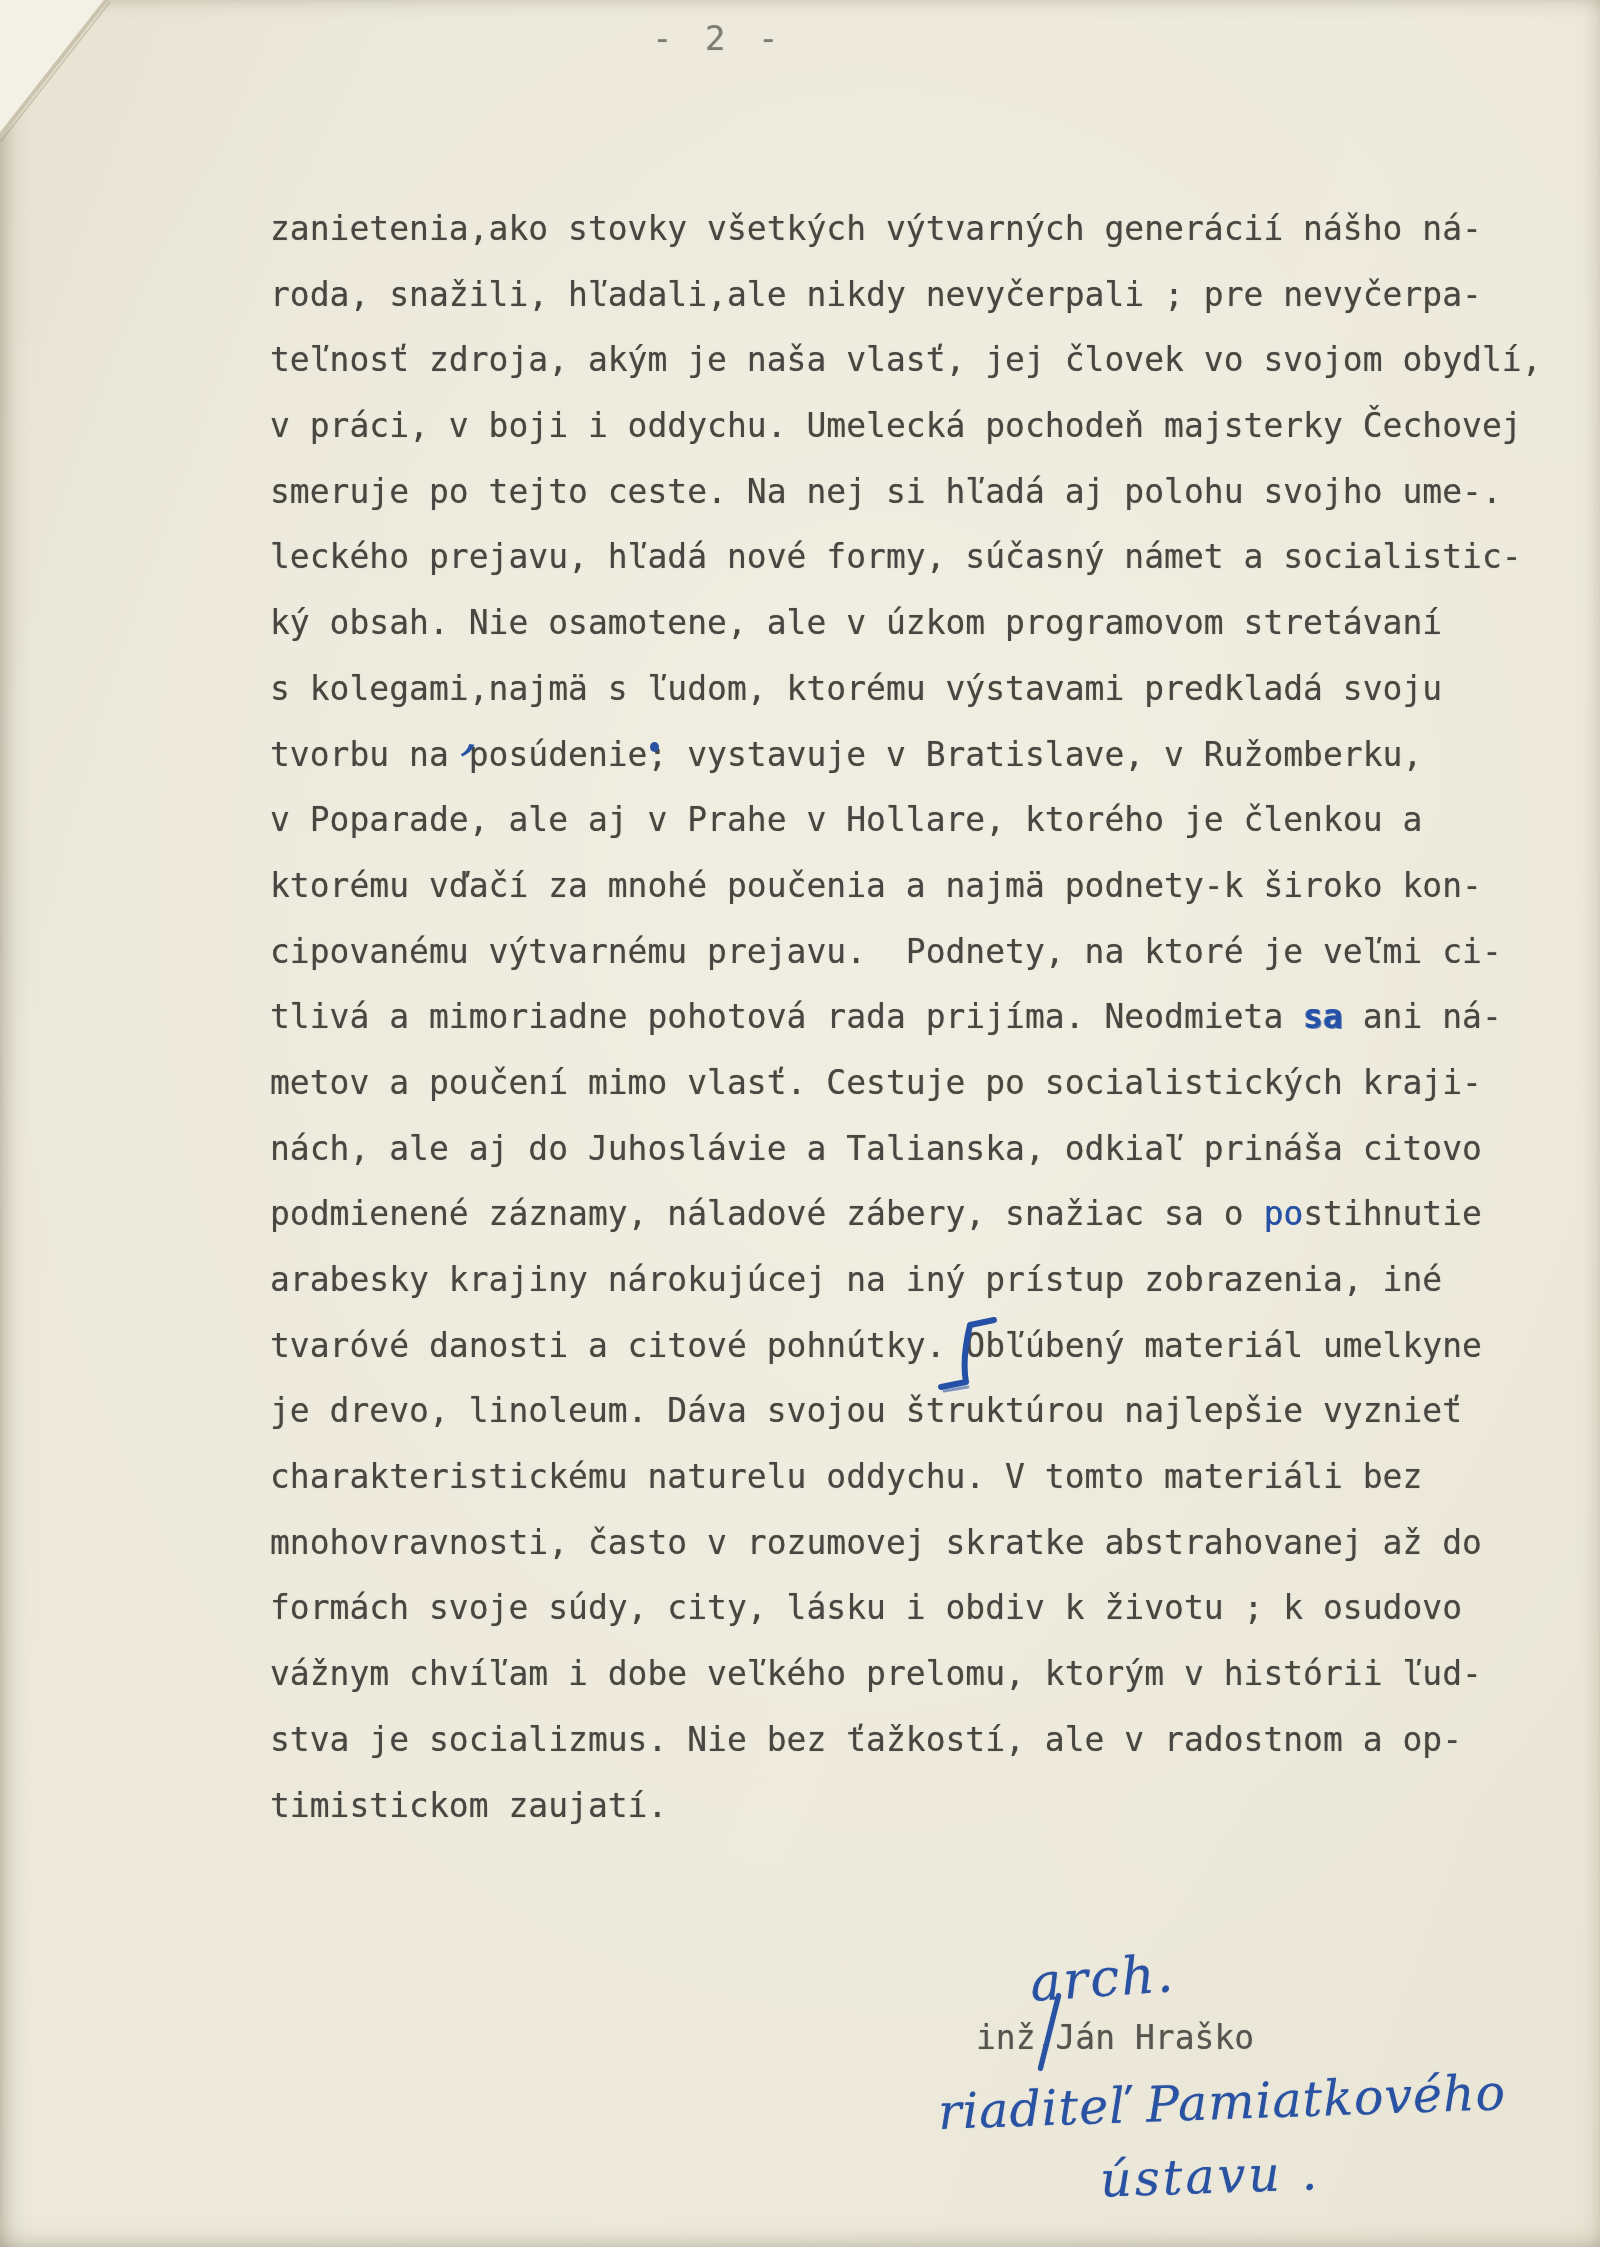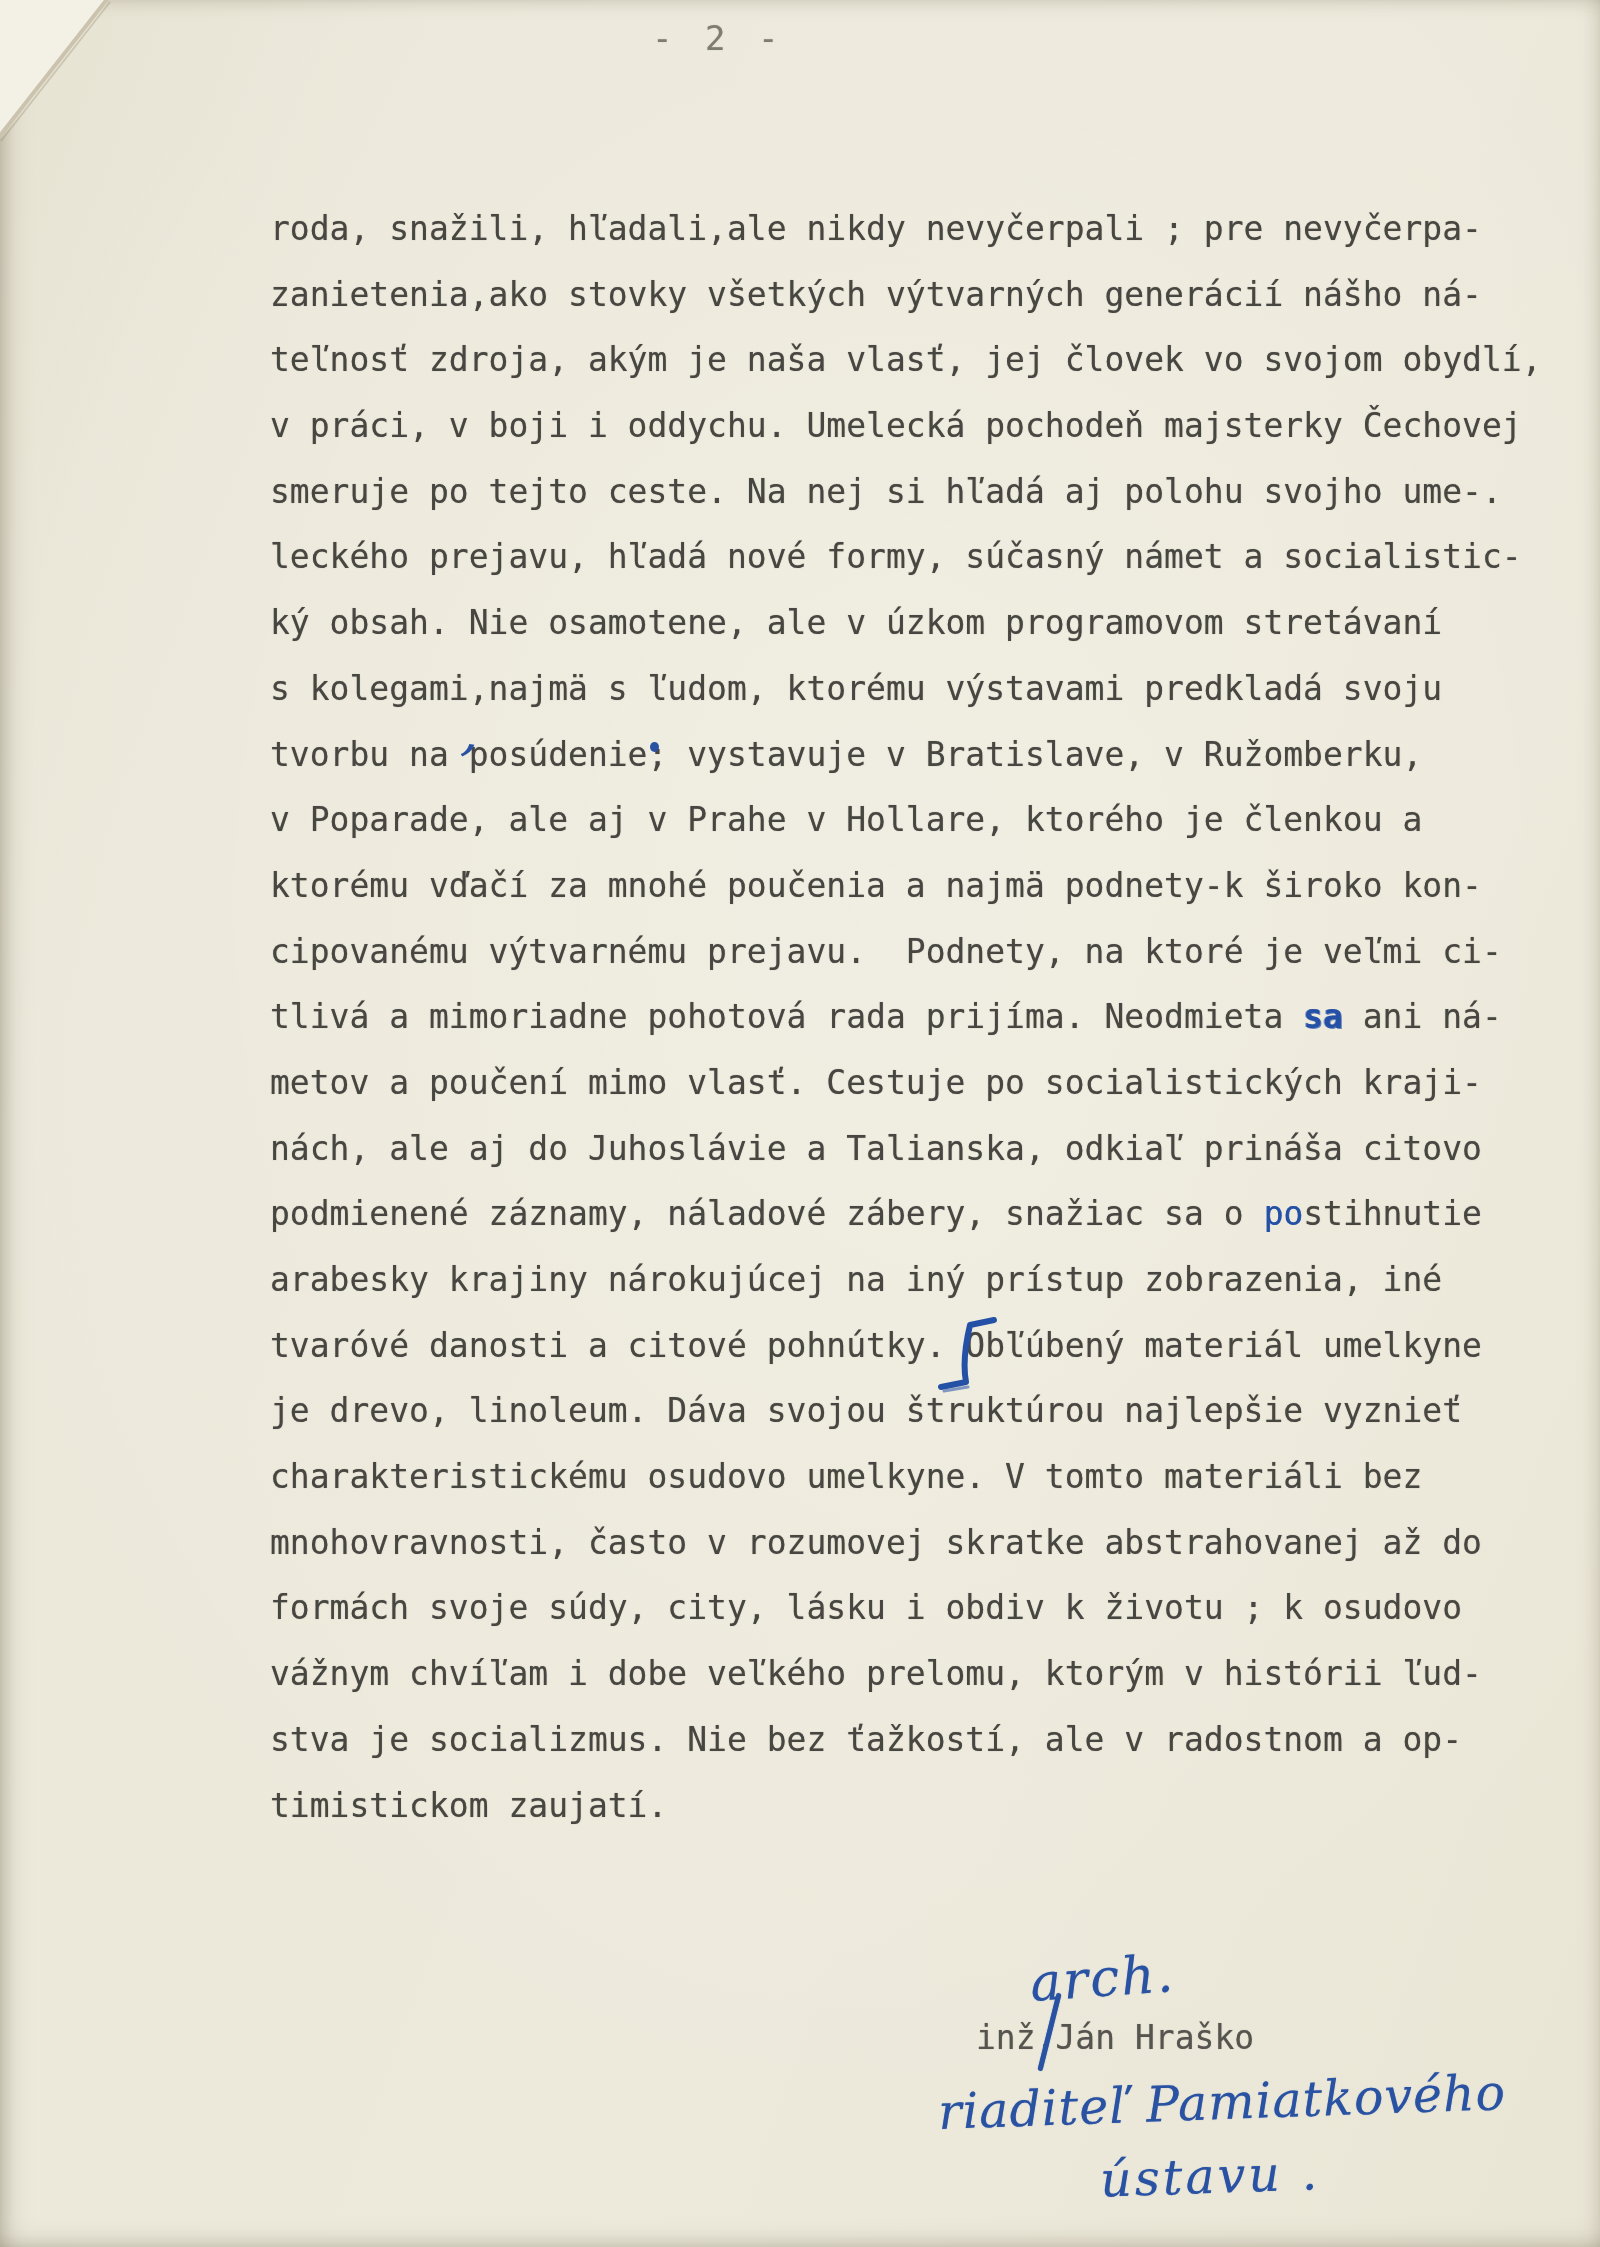--- a/index.html
+++ b/index.html
@@ -71,40 +71,40 @@
 
   <svg class="corner-fold" width="170" height="175" viewBox="0 0 170 175">
     <polygon points="0,0 108,0 0,138" fill="#f3f1e6"></polygon>
     <line x1="108" y1="-2" x2="-2" y2="138" stroke="#cbc3ae" stroke-width="4"></line>
     <line x1="110" y1="2" x2="1" y2="141" stroke="rgba(150,140,112,0.35)" stroke-width="2"></line>
   </svg>
 
   <div class="page-number">- 2 -</div>
 
   <div class="typed-text">
+    <div class="line">zanietenia,ako stovky všetkých výtvarných generácií nášho ná-</div>
     <div class="line">roda, snažili, hľadali,ale nikdy nevyčerpali ; pre nevyčerpa-</div>
-    <div class="line">zanietenia,ako stovky všetkých výtvarných generácií nášho ná-</div>
     <div class="line">teľnosť zdroja, akým je naša vlasť, jej človek vo svojom obydlí,</div>
     <div class="line">v práci, v boji i oddychu. Umelecká pochodeň majsterky Čechovej</div>
     <div class="line">smeruje po tejto ceste. Na nej si hľadá aj polohu svojho ume-.</div>
     <div class="line">leckého prejavu, hľadá nové formy, súčasný námet a socialistic-</div>
     <div class="line">ký obsah. Nie osamotene, ale v úzkom programovom stretávaní</div>
     <div class="line">s kolegami,najmä s ľudom, ktorému výstavami predkladá svoju</div>
     <div class="line">tvorbu na posúdenie; vystavuje v Bratislave, v Ružomberku,</div>
     <div class="line">v Poparade, ale aj v Prahe v Hollare, ktorého je členkou a</div>
     <div class="line">ktorému vďačí za mnohé poučenia a najmä podnety-k široko kon-</div>
     <div class="line">cipovanému výtvarnému prejavu.  Podnety, na ktoré je veľmi ci-</div>
     <div class="line"><span>tlivá a mimoriadne pohotová rada prijíma. Neodmieta </span><span class="blue-overwrite">sa</span><span> ani ná-</span></div>
     <div class="line">metov a poučení mimo vlasť. Cestuje po socialistických kraji-</div>
     <div class="line">nách, ale aj do Juhoslávie a Talianska, odkiaľ prináša citovo</div>
     <div class="line"><span>podmienené záznamy, náladové zábery, snažiac sa o </span><span class="blue-prefix">po</span><span>stihnutie</span></div>
     <div class="line">arabesky krajiny nárokujúcej na iný prístup zobrazenia, iné</div>
     <div class="line">tvaróvé danosti a citové pohnútky. Obľúbený materiál umelkyne</div>
     <div class="line">je drevo, linoleum. Dáva svojou štruktúrou najlepšie vyznieť</div>
-    <div class="line">charakteristickému osudovo umelkyne. V tomto materiáli bez</div>
+    <div class="line">charakteristickému naturelu oddychu. V tomto materiáli bez</div>
     <div class="line">mnohovravnosti, často v rozumovej skratke abstrahovanej až do</div>
     <div class="line">formách svoje súdy, city, lásku i obdiv k životu ; k osudovo</div>
     <div class="line">vážnym chvíľam i dobe veľkého prelomu, ktorým v histórii ľud-</div>
     <div class="line">stva je socializmus. Nie bez ťažkostí, ale v radostnom a op-</div>
     <div class="line">timistickom zaujatí.</div>
   </div>
 
   <div class="mark comma-insert">,</div>
 
   <div class="mark semicolon-dot"></div>

